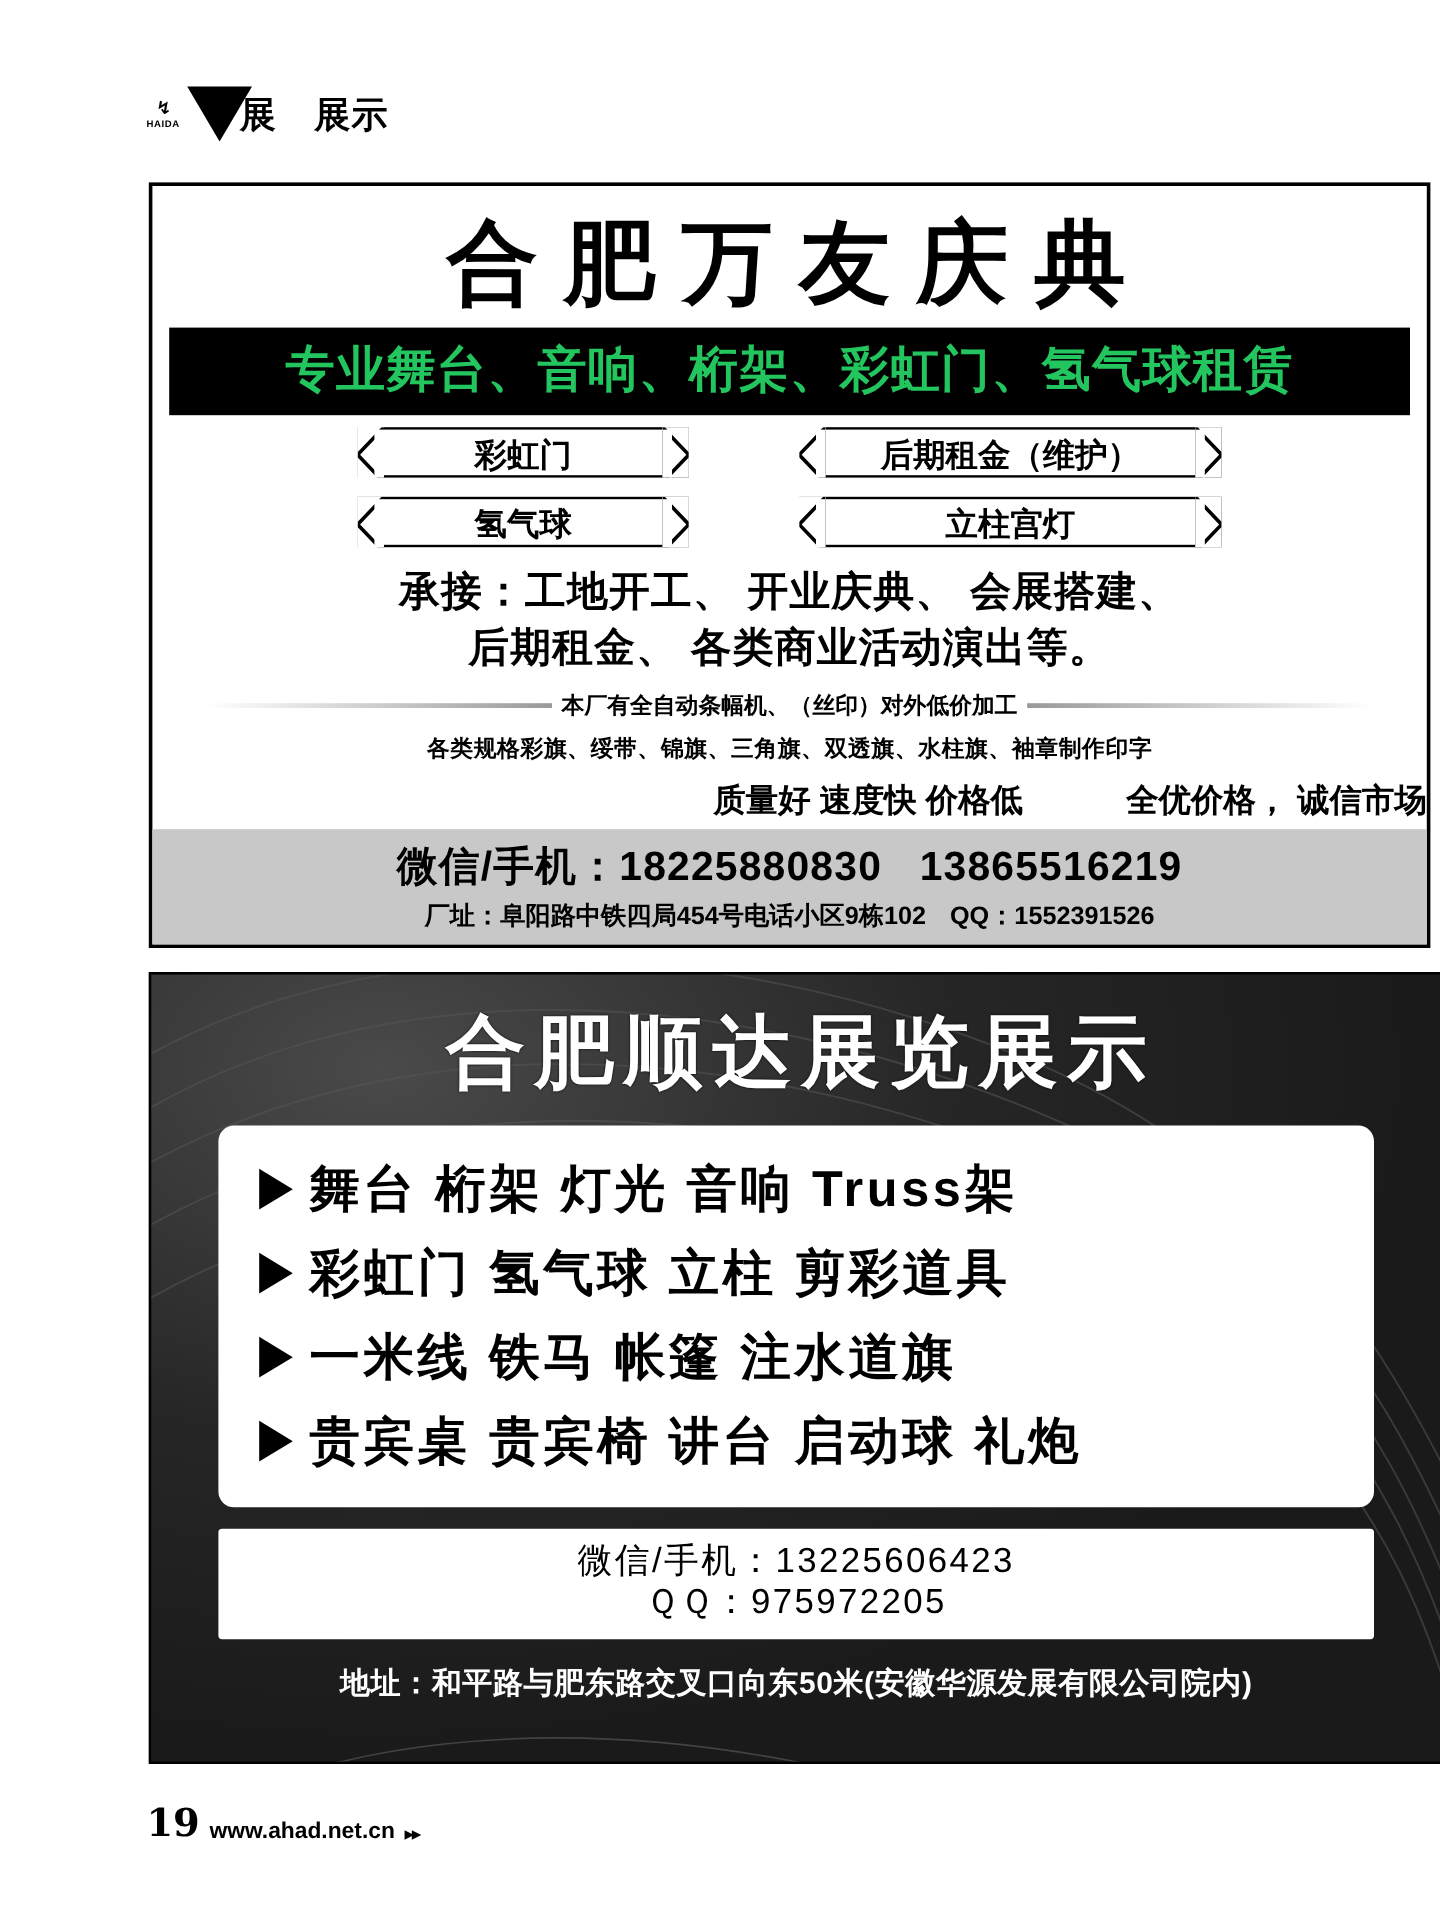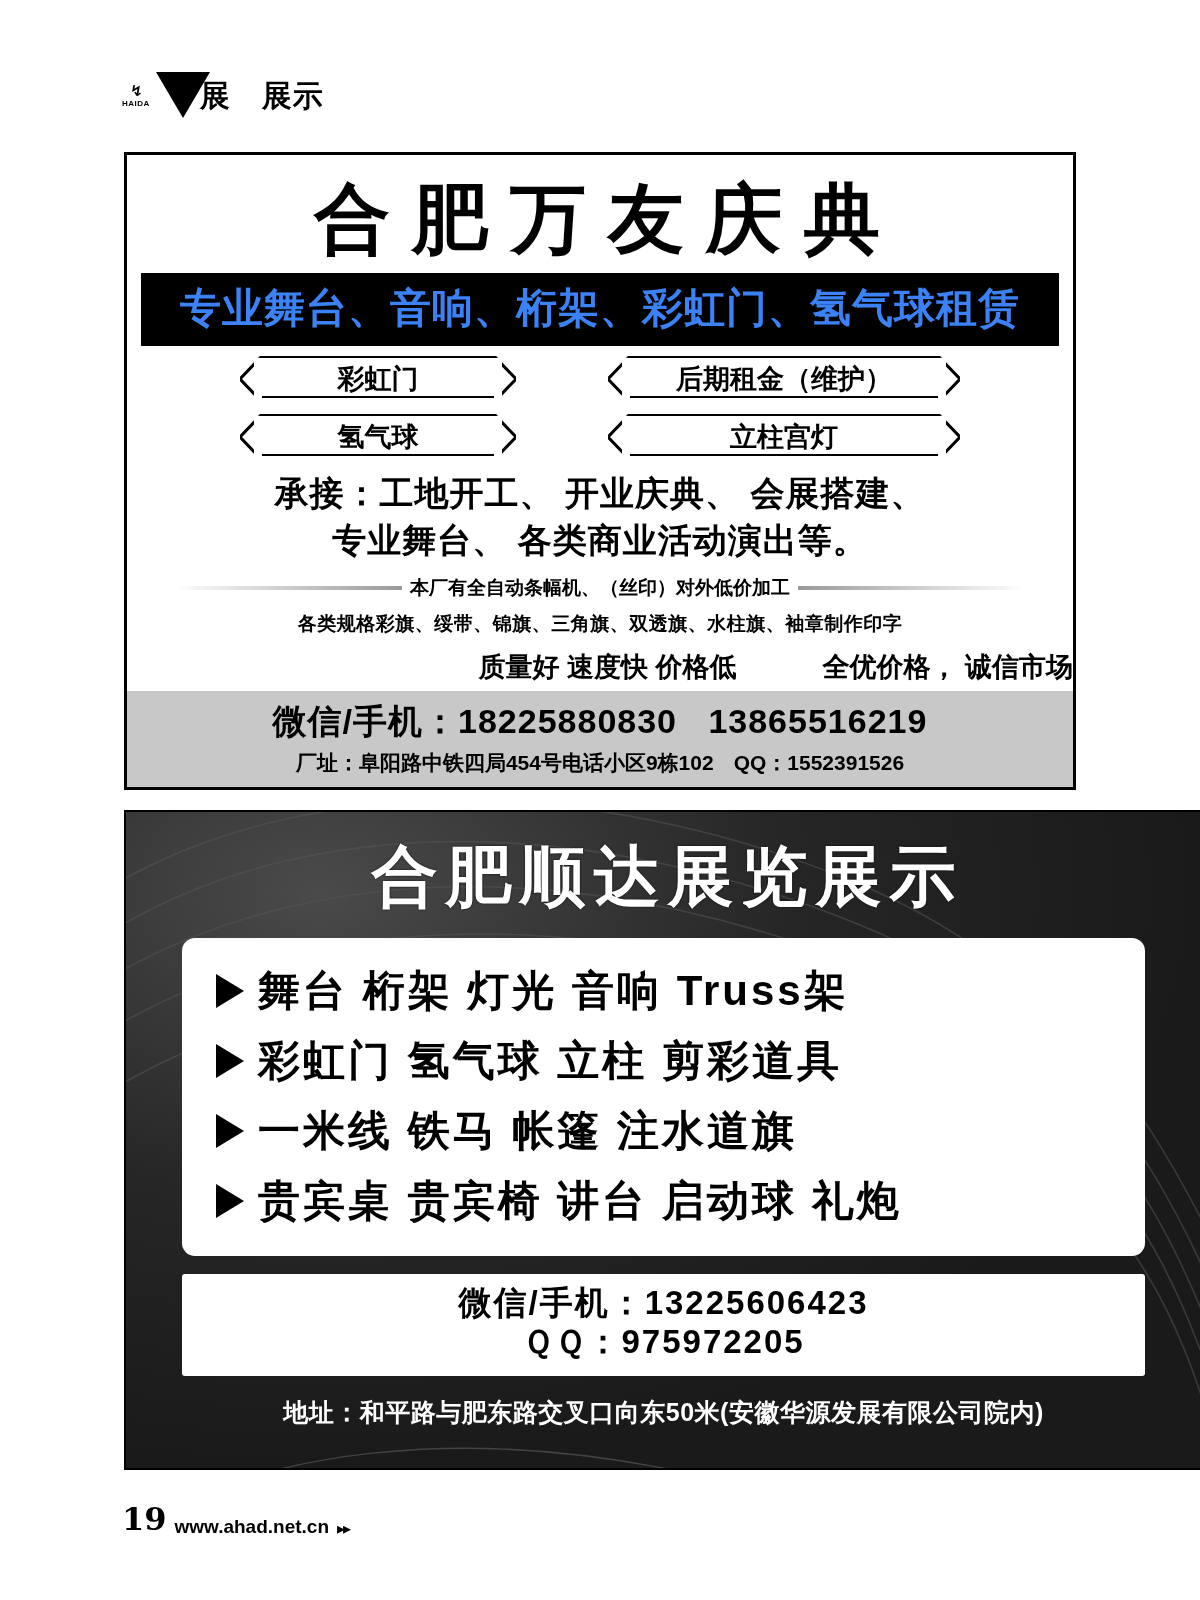--- a/index.html
+++ b/index.html
@@ -75,38 +75,38 @@
   }
   .logo-cn .inv {
     color: #fff;
   }
 
   
   .ad1 {
     position: absolute;
     left: 124px;
     top: 152px;
-    width: 952px;
+    width: 1068px;
     height: 638px;
     background: #fff;
     border: 3px solid #000;
     box-sizing: border-box;
   }
   .ad1-title {
     text-align: center;
     font-size: 76px;
     font-weight: bold;
     letter-spacing: 22px;
     padding: 22px 0 6px 16px;
     font-family: "DejaVu Serif", "Liberation Serif", serif;
     line-height: 1.1;
   }
   .ad1-band {
     background: #000;
-    color: #3b82f6;
+    color: #22c55e;
     font-size: 41px;
     font-weight: bold;
     text-align: center;
     letter-spacing: 1px;
     padding: 8px 0 10px;
     margin: 6px 14px 0 14px;
   }
   .tag-row {
     display: flex;
     justify-content: center;
@@ -272,22 +272,22 @@
   }
   .ad2-contact {
     position: relative;
     margin: 18px 56px 0 56px;
     background: #fff;
     padding: 10px 0 14px;
     text-align: center;
     border-radius: 3px;
   }
   .ad2-contact .ln {
-    font-size: 33px;
-    font-weight: bold;
+    font-size: 29px;
+    font-weight: normal;
     letter-spacing: 2px;
     line-height: 1.18;
   }
   .ad2-addr {
     position: relative;
     margin-top: 20px;
     text-align: center;
     color: #fff;
     font-size: 25px;
     font-weight: bold;
@@ -404,21 +404,21 @@
               <polygon points="0,0 22,23 0,46" fill="#fff" stroke="#000" stroke-width="3"></polygon>
               <rect x="-2" y="2" width="10" height="42" fill="#fff"></rect>
             </svg>
         </div>
         <span>立柱宫灯</span>
       </div>
     </div>
 
     <div class="ad1-desc">
       <div>承接：工地开工、 开业庆典、 会展搭建、</div>
-      <div>专业舞台、 各类商业活动演出等。</div>
+      <div>后期租金、 各类商业活动演出等。</div>
     </div>
 
     <div class="ad1-rule">
       <div class="line"></div>
       <div class="txt">本厂有全自动条幅机、（丝印）对外低价加工</div>
       <div class="line r"></div>
     </div>
 
     <div class="ad1-sub">各类规格彩旗、绥带、锦旗、三角旗、双透旗、水柱旗、袖章制作印字</div>
 

